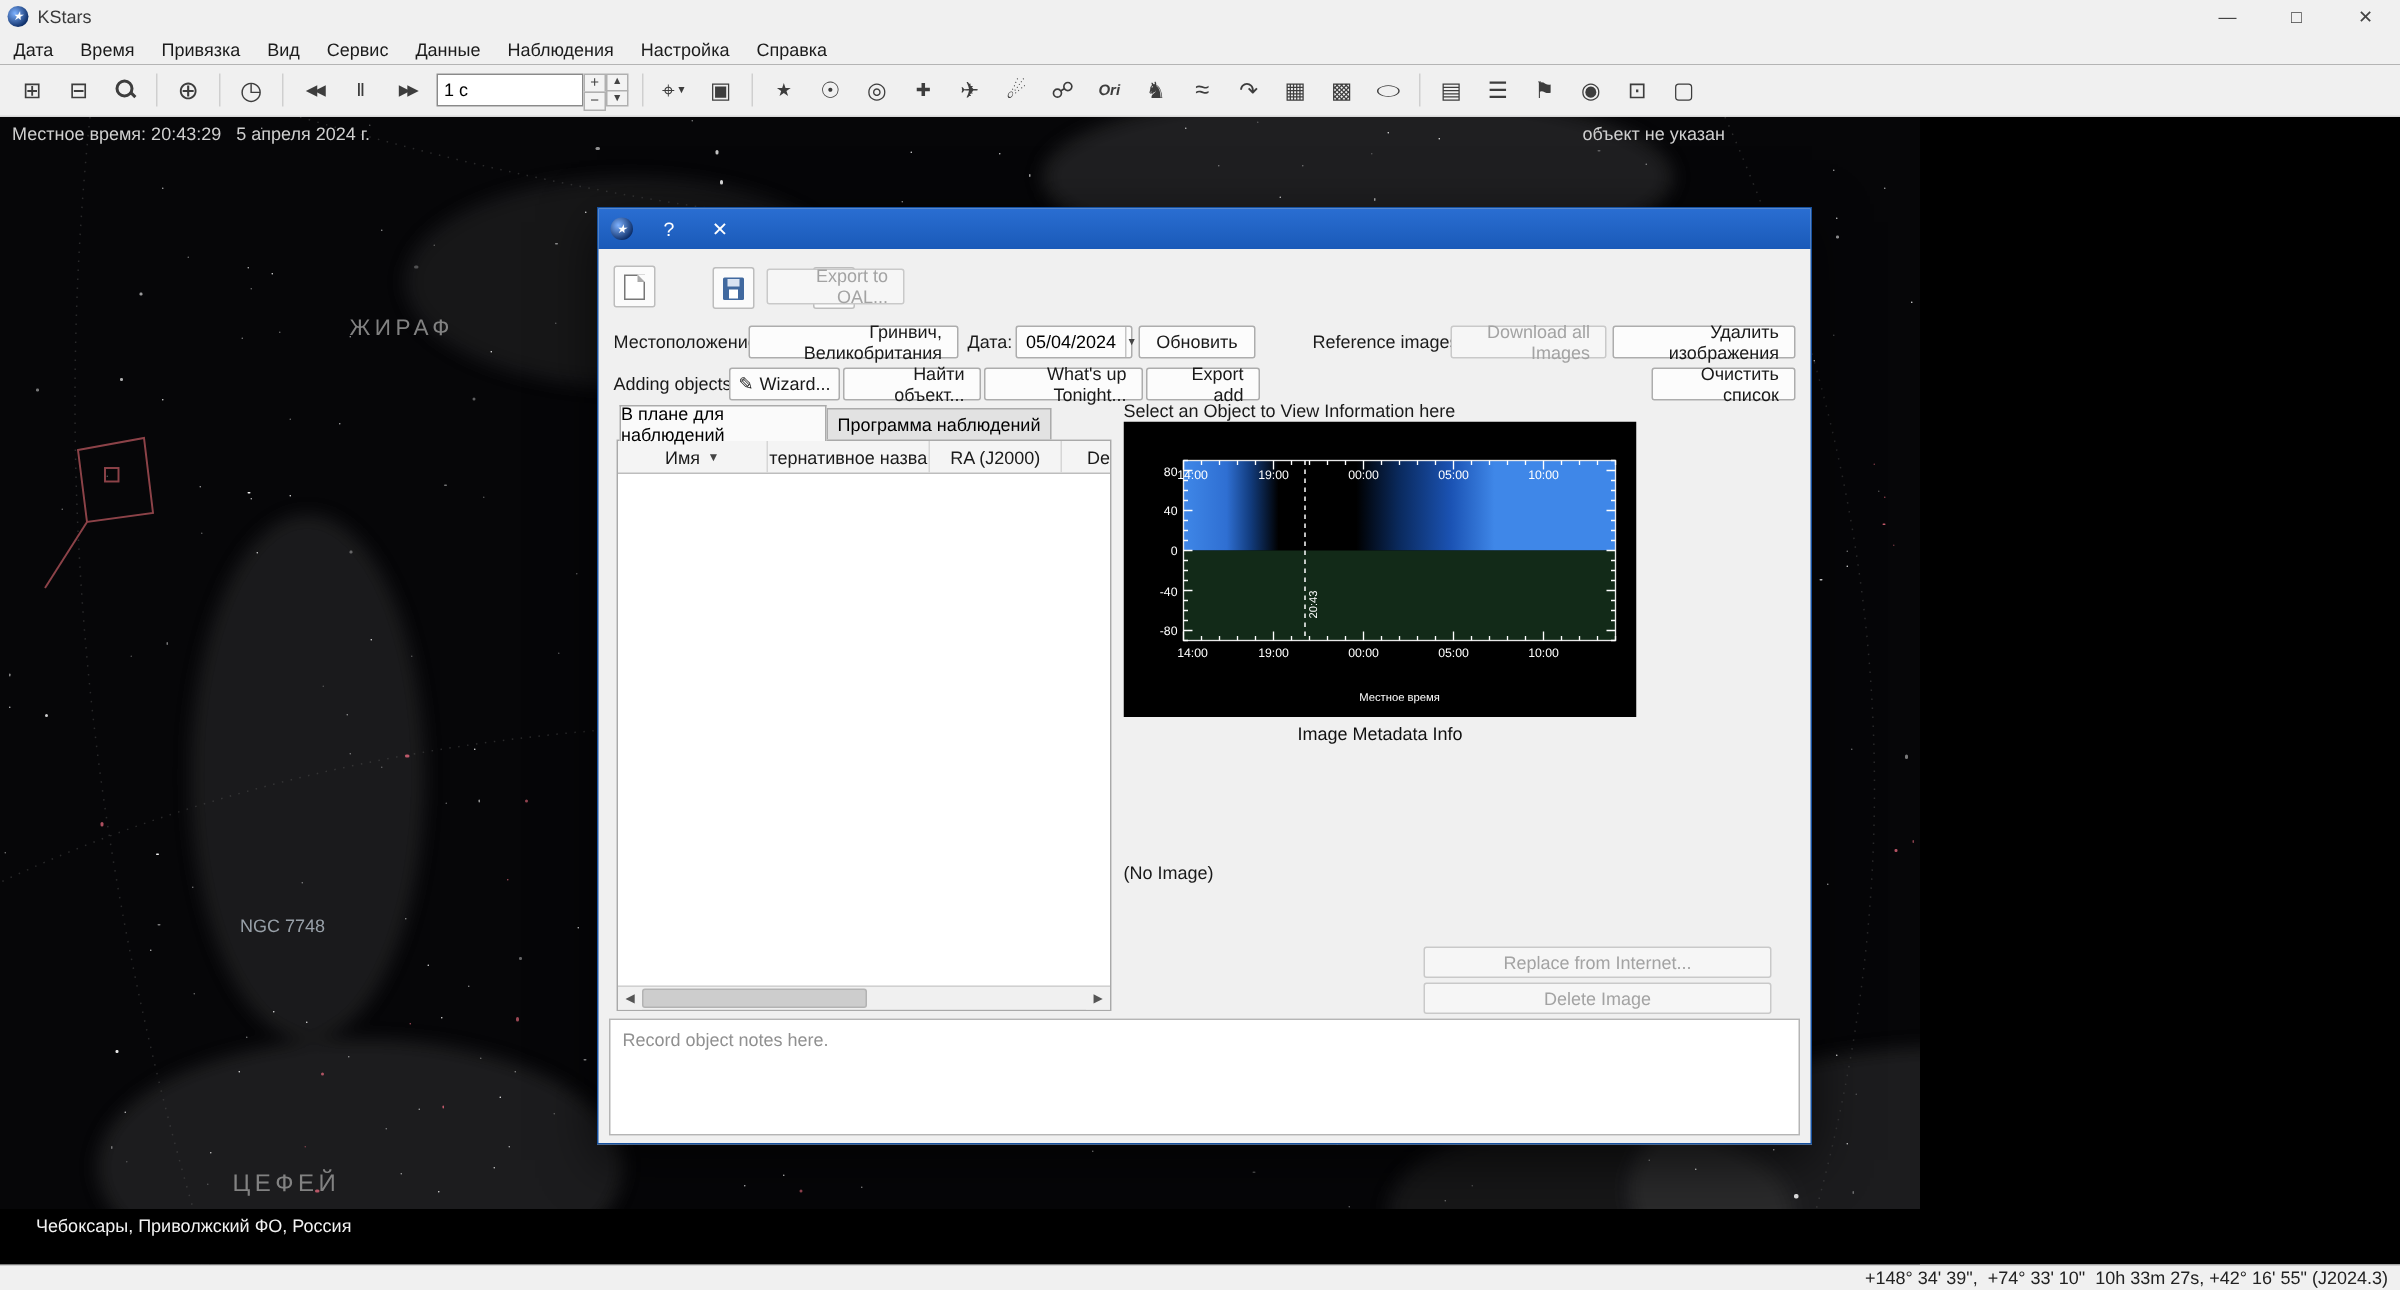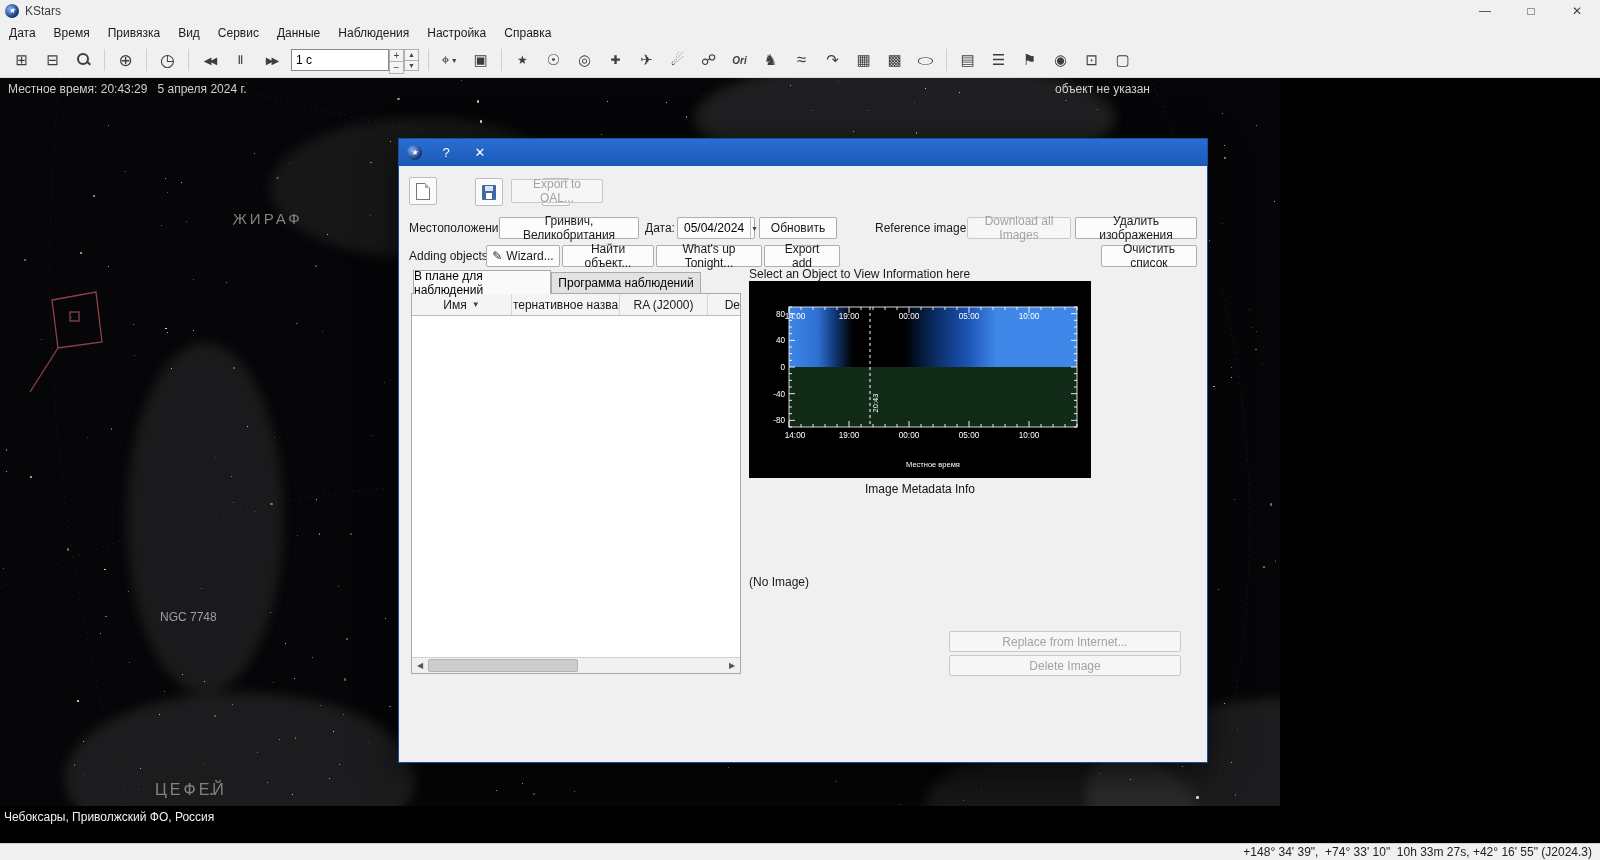--- a/index.html
+++ b/index.html
@@ -49,37 +49,37 @@
   #skymap{position:absolute;left:0;top:78px;width:1280px;height:765px;background:#060608;overflow:hidden;}
   #skysvg{position:absolute;left:0;top:0;}
   #starfield{position:absolute;left:0;top:0;width:1600px;height:765px;}
   #starfield i{position:absolute;background:#fff;border-radius:50%;display:block;}
   #starfield i.red{background:#e8697d;}
   .skylabel{position:absolute;color:#828282;letter-spacing:3px;font-size:15px;white-space:pre;}
   .skylabel.obj{letter-spacing:0;font-size:12px;color:#98a0a8;}
   .skylabel.bright{letter-spacing:0;font-size:13px;color:#ccd1d8;}
   .skyinfo{position:absolute;color:#cfcfcf;font-size:12px;white-space:pre;}
   #skybottom{position:absolute;left:0;top:728px;width:1600px;height:37px;background:#000;}
-  #city{position:absolute;left:4px;top:4px;color:#f2f2f2;font-size:12px;}
+  #city{position:absolute;left:24px;top:4px;color:#f2f2f2;font-size:12px;}
   
   #statusbar{position:absolute;left:0;top:843px;width:1600px;height:17px;background:#f0f0f0;
         border-top:1px solid #cfcfcf;display:flex;align-items:center;justify-content:flex-end;
         font-size:12px;color:#222;box-sizing:border-box;padding-right:8px;white-space:pre;}
   
   #dialog{position:absolute;left:398px;top:138px;width:810px;height:625px;background:#f0f0f0;
         border:1px solid #15509f;box-shadow:0 10px 34px rgba(0,0,0,.65);z-index:10;box-sizing:border-box;}
   .dlg-title{position:absolute;left:0;top:0;right:0;height:27px;background:linear-gradient(#2a6ed2,#1a5ab8);
         display:flex;align-items:center;color:#fff;font-size:12px;}
   .dlg-title .applogo{width:15px;height:15px;margin:0 7px 0 8px;}
   .dlg-title-text{flex:1;}
   .dlg-btn{width:34px;height:27px;display:flex;align-items:center;justify-content:center;
         color:#fff;font-size:13px;}
   .dbtn{height:22px;padding:0 10px;background:#fcfcfc;border:1px solid #adadad;border-radius:2px;
         font-size:12px;color:#1a1a1a;font-family:inherit;display:inline-flex;align-items:center;
-        justify-content:center;box-sizing:border-box;}
+        justify-content:center;box-sizing:border-box;text-align:right;}
   .dbtn.dis{color:#a3a3a3;border-color:#c9c9c9;background:#f6f6f6;}
   .ibtn{width:28px;height:28px;background:#fbfbfb;border:1px solid #bdbdbd;border-radius:2px;
         display:inline-flex;align-items:center;justify-content:center;box-sizing:border-box;position:relative;}
   .dlabel{font-size:12px;color:#1a1a1a;line-height:22px;white-space:nowrap;}
   .i-newdoc{width:12px;height:15px;background:#fff;border:1px solid #777;position:relative;}
   .i-newdoc::after{content:"";position:absolute;top:-1px;right:-1px;width:0;height:0;
         border-top:5px solid #fbfbfb;border-left:5px solid #aaa;}
   .i-floppy{width:15px;height:15px;background:#41699f;border-radius:1px;position:relative;}
   .i-floppy::before{content:"";position:absolute;top:1px;left:3px;right:3px;height:5px;background:#d9e3f2;}
   .i-floppy::after{content:"";position:absolute;bottom:1px;left:4px;right:4px;height:6px;background:#fff;}
@@ -953,13 +953,14 @@
       <text x="129" y="122" text-anchor="middle" font-size="7.5" transform="rotate(-90 129 122)">20:43</text>
     </g>
   </svg>
 
   <div class="abs" style="left:350px;top:343px;width:342px;text-align:center;font-size:12px;color:#111;">Image Metadata Info</div>
   <span class="dlabel abs" style="left:350px;top:432px;">(No Image)</span>
 
   <button class="dbtn dis abs" style="left:550px;top:492px;width:232px;height:21px;">Replace from Internet...</button>
   <button class="dbtn dis abs" style="left:550px;top:516px;width:232px;height:21px;">Delete Image</button>
 
+  <textarea class="notes" placeholder="Record object notes here." style=""></textarea>
 </div>
 
 </body></html>

